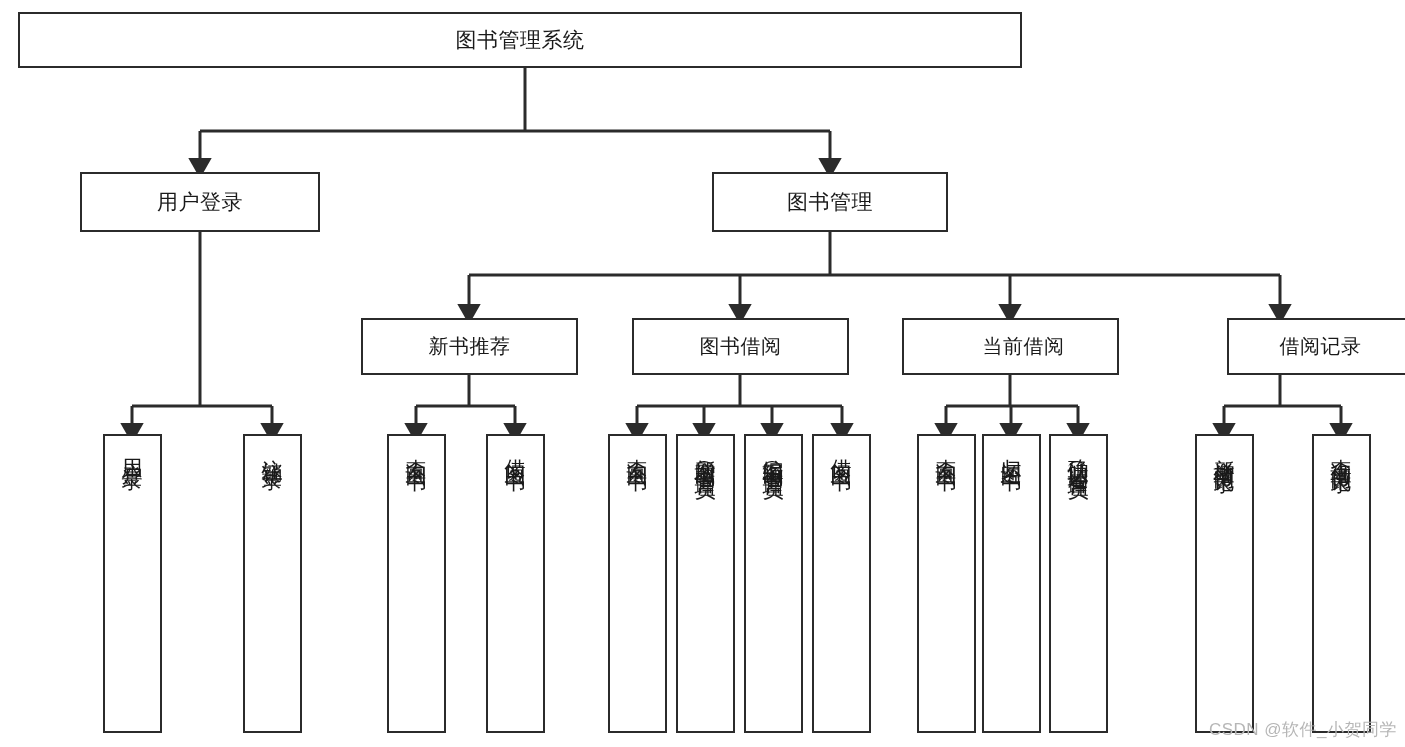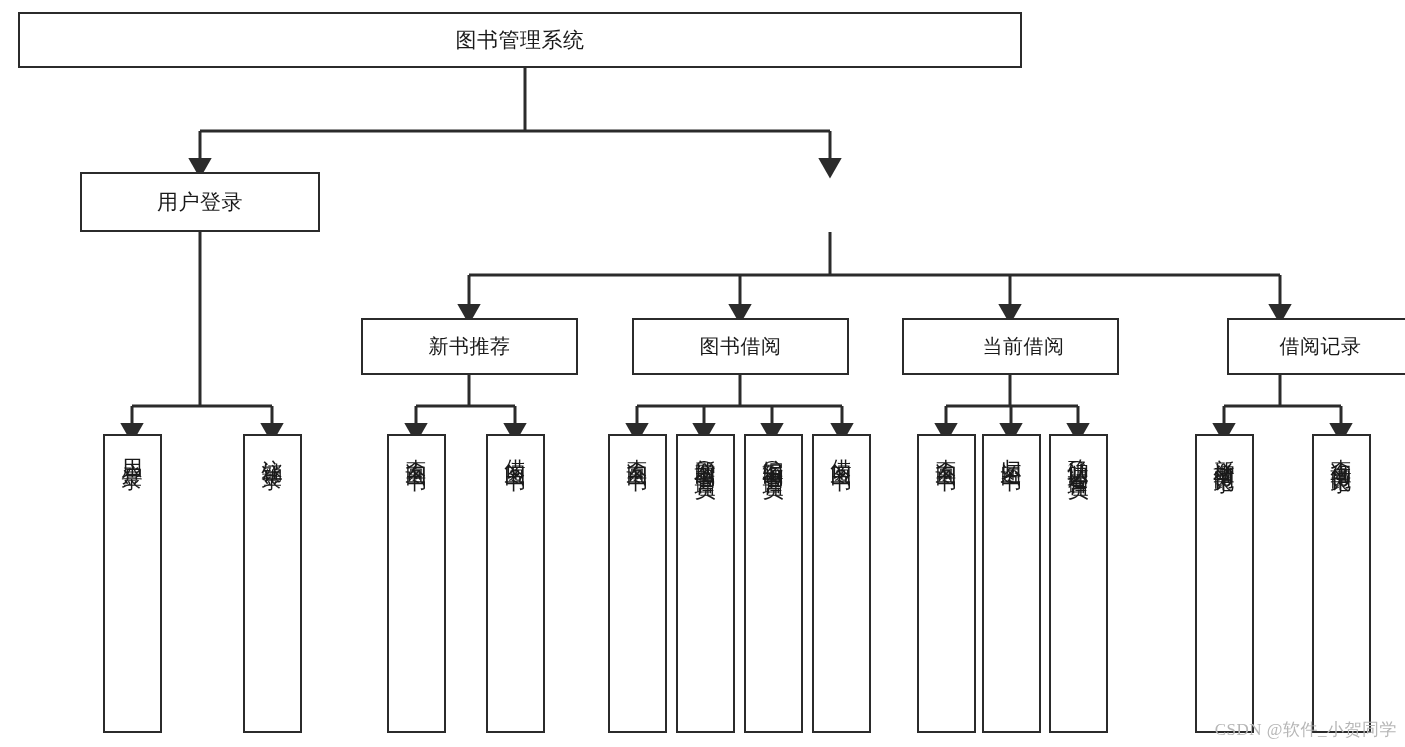--- a/index.html
+++ b/index.html
@@ -69,21 +69,20 @@
     letter-spacing: 3px;
   }
   #watermark {
     position: absolute;
     right: 8px;
     bottom: 6px;
     font-size: 17px;
     color: #b6b6b6;
     white-space: nowrap;
     letter-spacing: 0.5px;
-    font-family: Liberation Serif, serif;
   }
 </style>
 </head>
 <body>
 
 <div id="canvas">
 
   <svg id="connectors" viewBox="0 0 1405 747" xmlns="http://www.w3.org/2000/svg">
     <defs>
       <marker id="arrow" markerWidth="9" markerHeight="9" refX="1.5" refY="4" orient="auto" markerUnits="strokeWidth">
@@ -134,20 +133,23 @@
     </g>
   </svg>
 
   <div class="node horiz" style="left:18px; top:12px; width:1004px; height:56px;">
     <span class="label">图书管理系统</span>
   </div>
 
   <div class="node horiz" style="left:80px; top:172px; width:240px; height:60px;">
     <span class="label">用户登录</span>
   </div>
+  <div class="node horiz" style="left:712px; top:172px; width:236px; height:60px;">
+    <span class="label">图书管理</span>
+  </div>
 
   <div class="node lvl3" style="left:632px; top:318px; width:217px; height:57px;">
     <span class="label">图书借阅</span>
   </div>
   <div class="node lvl3" style="left:361px; top:318px; width:217px; height:57px;">
     <span class="label">新书推荐</span>
   </div>
   <div class="node lvl3" style="left:902px; top:318px; width:217px; height:57px;padding-left:26px;">
     <span class="label">当前借阅</span>
   </div>

